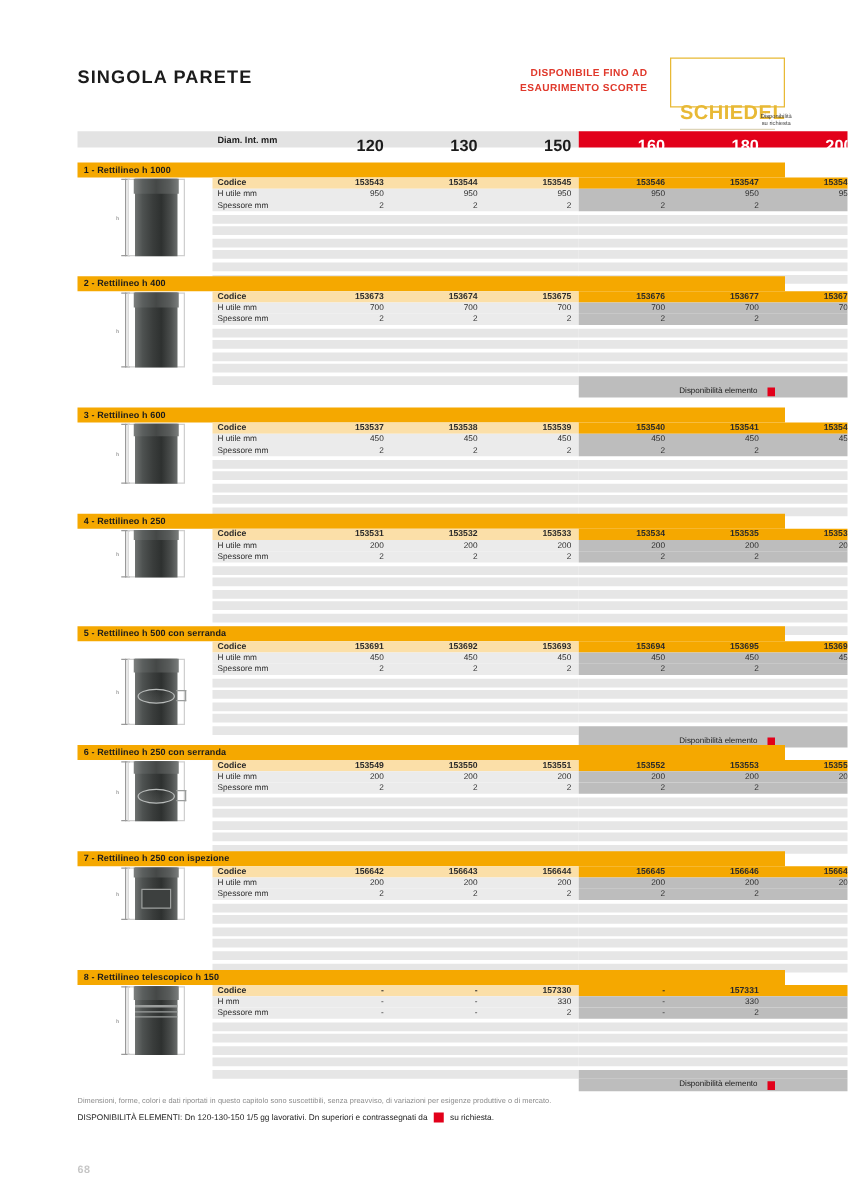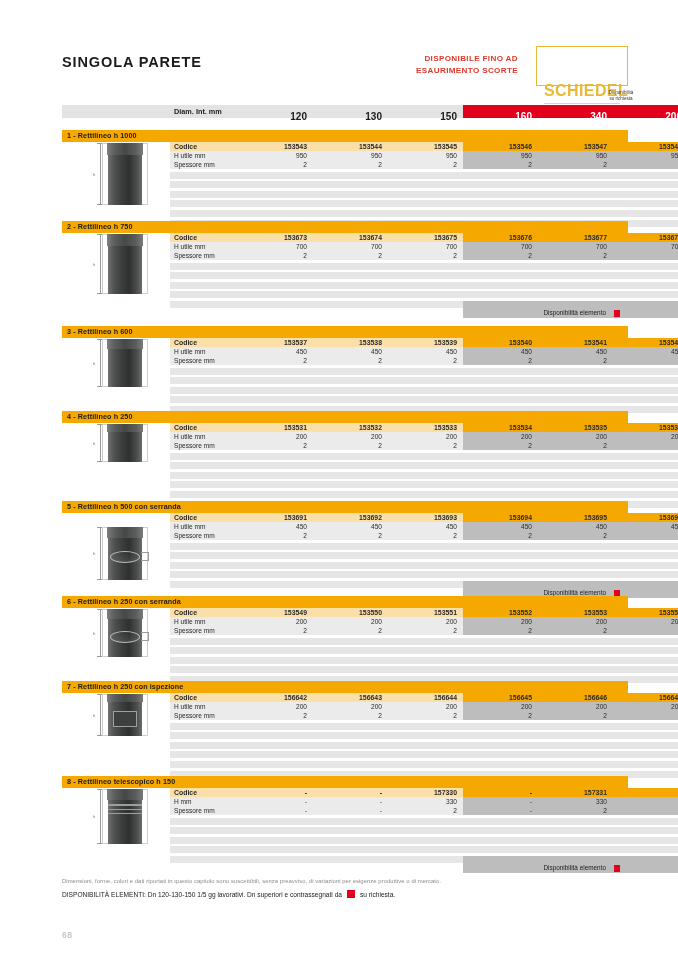--- a/index.html
+++ b/index.html
@@ -54,21 +54,21 @@
   .diamrow { position: absolute; left: 62px; width: 566px; height: 13px; }
   .diam-left { position: absolute; left: 0; top: 0; width: 401px; height: 13px; background: #e3e3e3; }
   .diam-right { position: absolute; left: 401px; top: 0; width: 225px; height: 13px; background: #e2001a; }
   .diam-lab {
     position: absolute; left: 108px; top: 0; height: 13px; display: flex; align-items: center;
     font-size: 7.3px; font-weight: bold; color: #1b1b1b; padding-left: 4px;
   }
   .diam-cell {
     position: absolute; top: 0; height: 23px; width: 75px; display: flex;
     align-items: center; justify-content: flex-end; padding-right: 6px;
-    font-size: 10px; font-weight: bold; color: #1b1b1b;
+    font-size: 13px; font-weight: bold; color: #1b1b1b;
   }
   .diam-cell.onred { color: #ffffff; }
   .req-note {
     position: absolute; left: 514px; top: -15px; width: 90px;
     font-size: 4.6px; color: #3a3a3a; line-height: 5.6px; text-align: center;
   }
 
   
   .banner {
     position: absolute; left: 62px; width: 566px; height: 11.5px;
@@ -168,21 +168,21 @@
     <div class="diam-right"></div>
     <div class="req-note">
       <div>Disponibilità</div>
       <div>su richiesta</div>
     </div>
     <div class="diam-lab">Diam. Int. mm</div>
     <div class="diam-cell c0">120</div>
     <div class="diam-cell c1">130</div>
     <div class="diam-cell c2">150</div>
     <div class="diam-cell c3 onred">160</div>
-    <div class="diam-cell c4 onred">340</div>
+    <div class="diam-cell c4 onred">180</div>
     <div class="diam-cell c5 onred">200</div>
   </div>
 
   <div id="sections-host">
       <div class="tbl" style="top: 130px;">
         <div class="banner" style="position: relative; left: 0px;">1 - Rettilineo h 1000</div>
         <div class="row">
           <div class="bg bg-codleft"></div>
           <div class="bg bg-codright"></div>
           <div class="lab bold">Codice</div>
@@ -240,21 +240,21 @@
           <div class="bg bg-blank-l"></div>
           <div class="bg bg-blank-r"></div>
         </div>
         <div class="spacer"></div>
         <div class="row" style="height: 7px;">
           <div class="bg bg-blank-l"></div>
           <div class="bg bg-blank-r"></div>
         </div>
       </div>
       <div class="tbl" style="top: 221px;">
-        <div class="banner" style="position: relative; left: 0px;">2 - Rettilineo h 750</div>
+        <div class="banner" style="position: relative; left: 0px;">2 - Rettilineo h 400</div>
         <div class="row">
           <div class="bg bg-codleft"></div>
           <div class="bg bg-codright"></div>
           <div class="lab bold">Codice</div>
           <div class="cell c0 bold">153673</div>
           <div class="cell c1 bold">153674</div>
           <div class="cell c2 bold">153675</div>
           <div class="cell c3 bold">153676</div>
           <div class="cell c4 bold">153677</div>
           <div class="cell c5 bold">153678</div>

